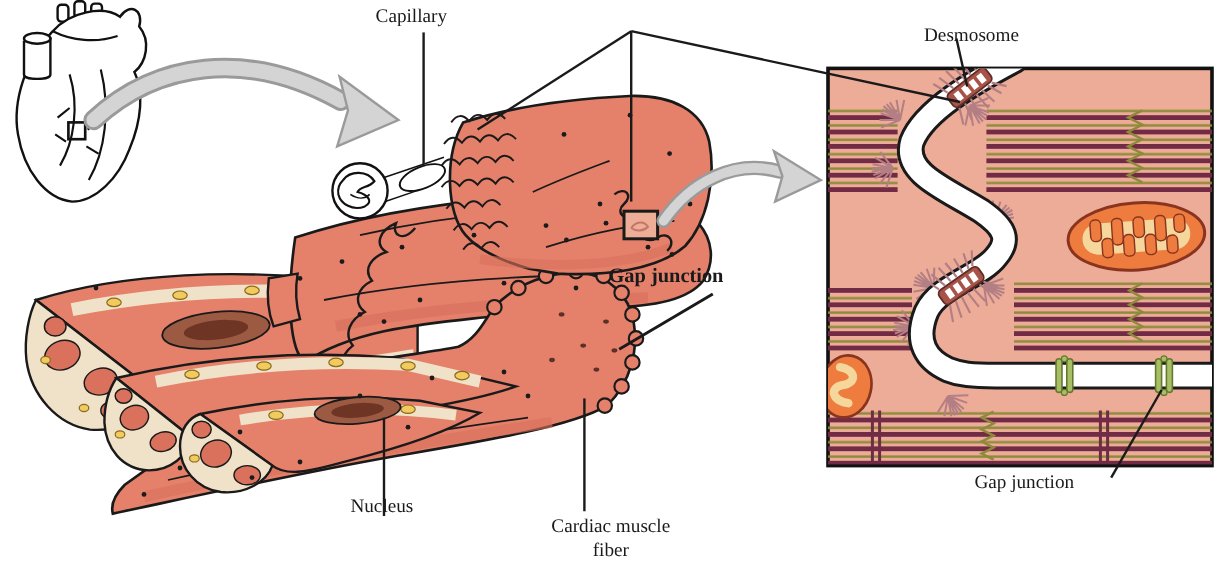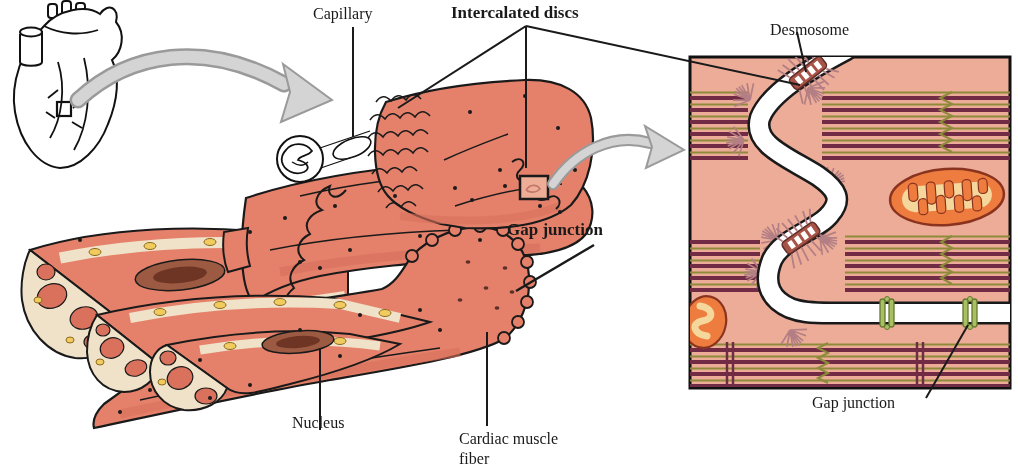--- a/index.html
+++ b/index.html
@@ -1,21 +1,21 @@
 <!DOCTYPE html>
 <html><head>
 <meta charset="utf-8">
 <style>
   html,body{margin:0;padding:0;background:#fff;}
   .canvas{position:relative;width:1018px;height:476px;background:#ffffff;overflow:hidden;
           font-family:Liberation Serif, serif;color:#1a1a1a;padding-left:12px;}
   .scene{position:absolute;left:0;top:0;}
   .lbl{position:absolute;font-size:16px;line-height:1.25;white-space:nowrap;}
   .lbl.bold{font-weight:bold;font-size:17px;}
-  .lbl.wrap{white-space:normal;width:100px;}
+  .lbl.wrap{white-space:normal;width:100px;text-align:center;}
 </style>
 </head>
 <body>
 
 <div class="canvas">
 
 <svg class="scene" width="1018" height="476" viewBox="0 0 1018 476">
   <defs>
     <pattern id="myo" width="10" height="12" patternUnits="userSpaceOnUse">
       <rect width="10" height="4" fill="#722B44"></rect>
@@ -316,20 +316,19 @@
     <line x1="526" y1="26" x2="800" y2="85"></line>
     <line x1="797" y1="32" x2="806" y2="72"></line>
     <line x1="594" y1="245" x2="516" y2="291" stroke-width="2.4"></line>
     <line x1="320" y1="348" x2="320" y2="430"></line>
     <line x1="487" y1="332" x2="487" y2="426"></line>
     <line x1="926" y1="398" x2="968" y2="325"></line>
   </g>
 </svg>
 
 <div class="lbl" style="left:313px;top:4px;">Capillary</div>
-<div class="lbl bold" style="left:451px;top:2px;">Intercalated discs</div>
 <div class="lbl" style="left:770px;top:20px;">Desmosome</div>
 <div class="lbl bold" style="left:507px;top:219px;">Gap junction</div>
 <div class="lbl" style="left:292px;top:413px;">Nucleus</div>
 <div class="lbl wrap" style="left:459px;top:429px;">Cardiac muscle fiber</div>
 <div class="lbl" style="left:812px;top:393px;">Gap junction</div>
 
 </div>
 
 </body></html>

